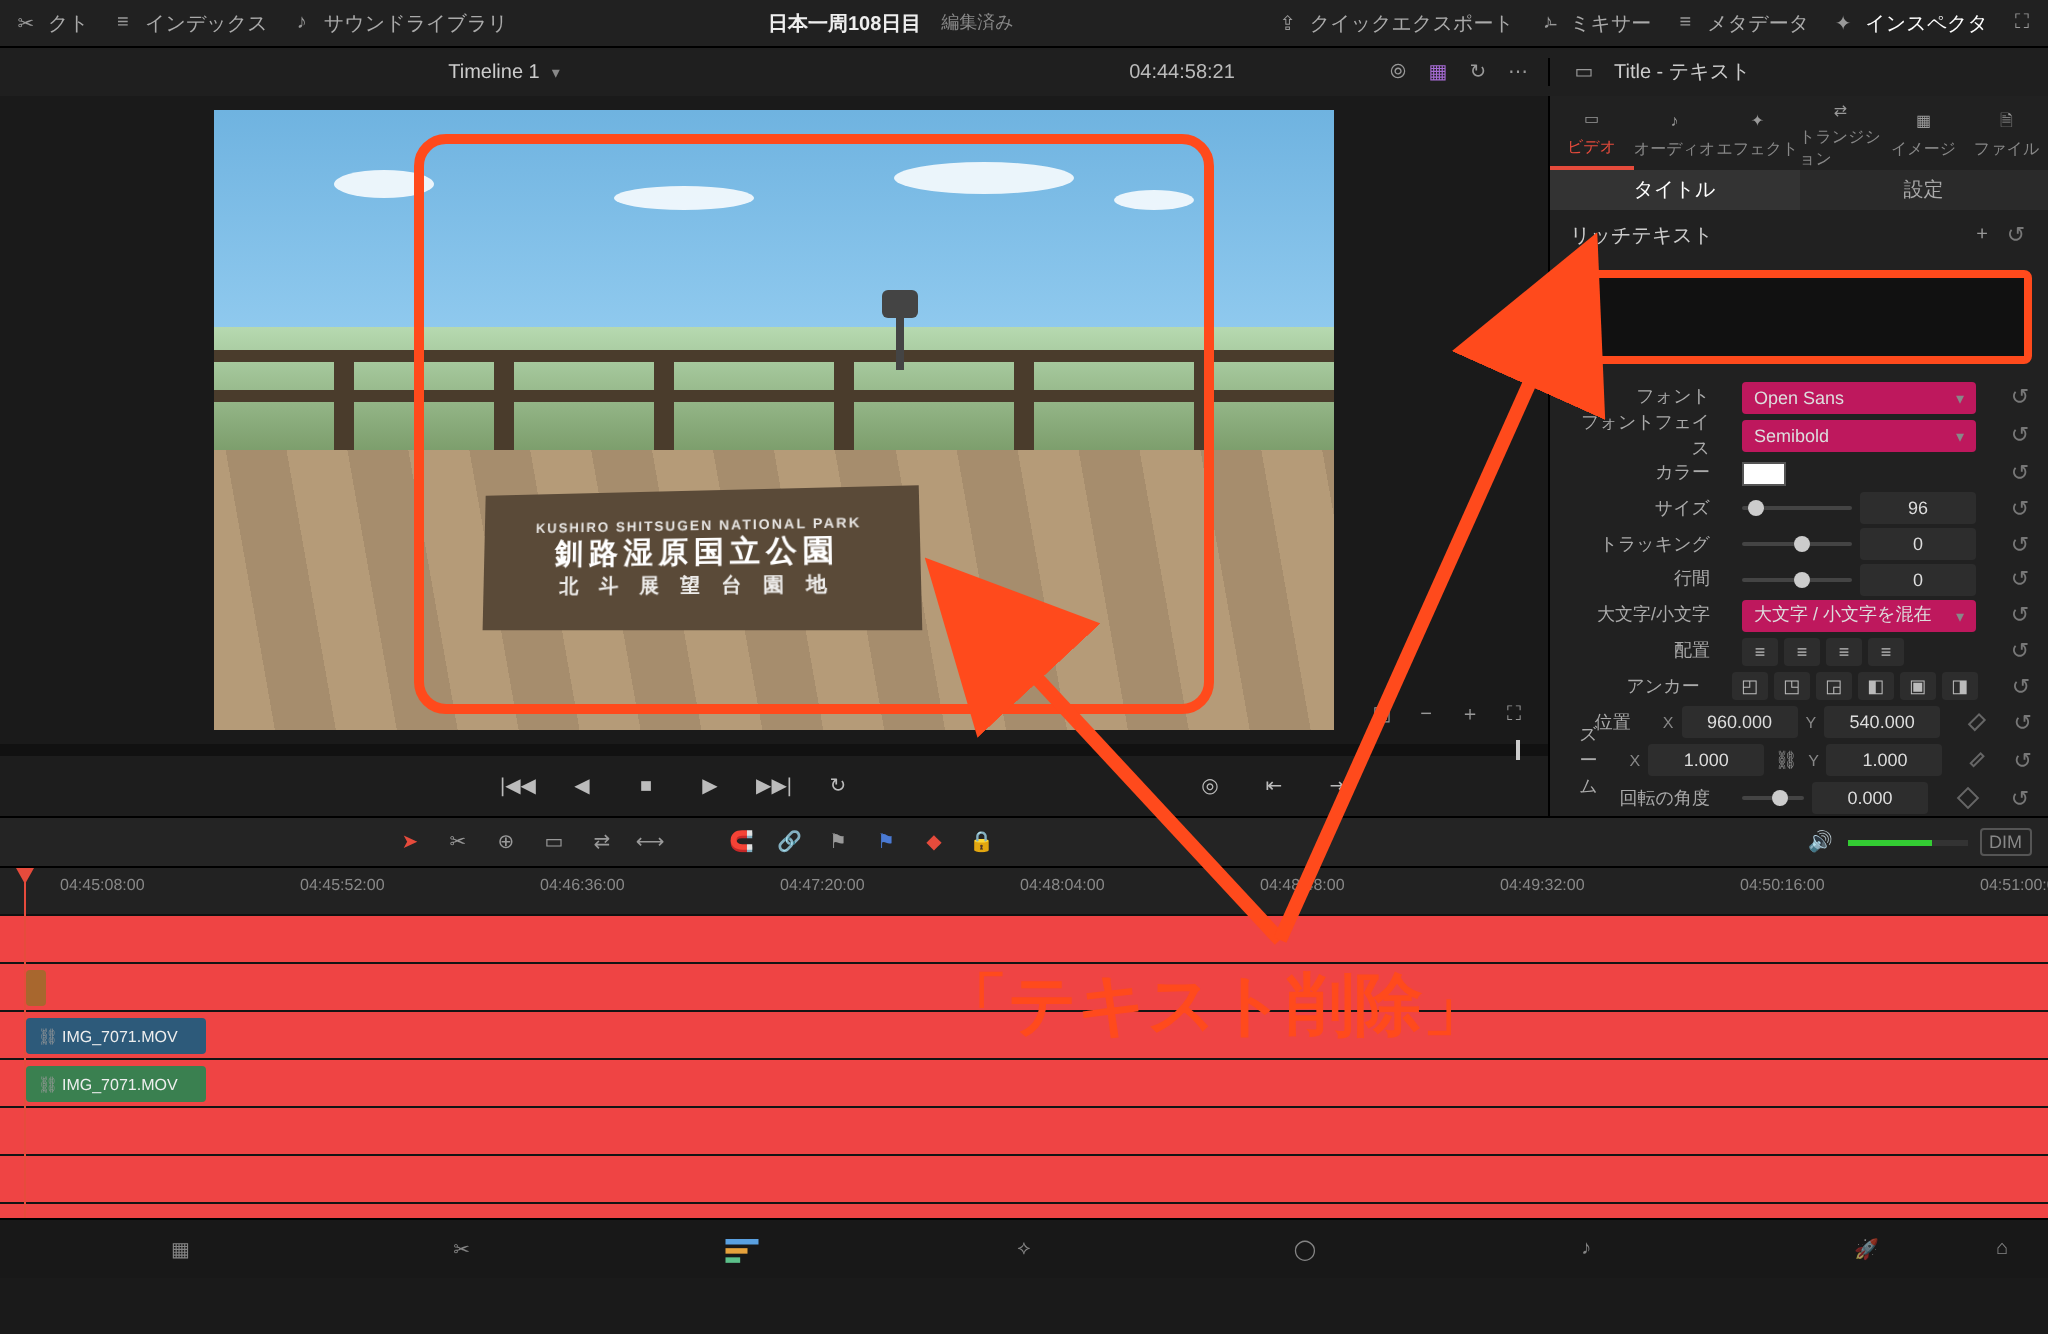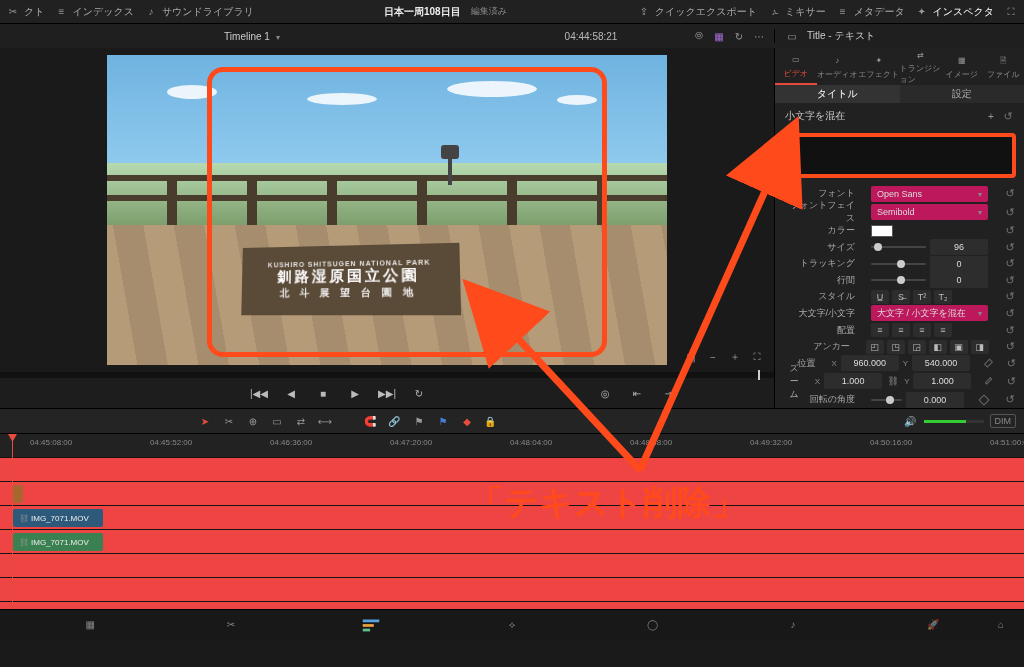--- a/index.html
+++ b/index.html
@@ -223,21 +223,21 @@
       <div class="insp-tab">
           <span class="icon">🗎</span>
           <span>ファイル</span>
         </div>
     </div>
     <div class="insp-subtabs">
       <div class="insp-subtab active">タイトル</div>
       <div class="insp-subtab">設定</div>
     </div>
     <div class="insp-section">
-      <span>小文字を混在</span>
+      <span>リッチテキスト</span>
       <span class="flex1"></span>
       <span class="icon">+</span>
       <span class="reset"></span>
     </div>
     <div class="rich-text-box">
       <div class="cursor"></div>
     </div>
 
     <div class="prop-row">
       <div class="prop-label">フォント</div>
@@ -287,30 +287,20 @@
       <span class="reset"></span>
     </div>
     <div class="prop-row">
       <div class="prop-label">行間</div>
       <div class="prop-field">
           <div class="slider">
             <div class="knob" style="left:48%;"></div>
           </div>
           <div class="num">0</div>
         </div>
-      <span class="reset"></span>
-    </div>
-    <div class="prop-row">
-      <div class="prop-label">スタイル</div>
-      <div class="prop-field style-btns">
-        <div class="sbtn">U̲</div>
-        <div class="sbtn">S̶</div>
-        <div class="sbtn">T²</div>
-        <div class="sbtn">T₂</div>
-      </div>
       <span class="reset"></span>
     </div>
     <div class="prop-row">
       <div class="prop-label">大文字/小文字</div>
       <div class="prop-field">
           <div class="dd">
             <span>大文字 / 小文字を混在</span>
             <span class="chev"></span>
           </div>
         </div>

